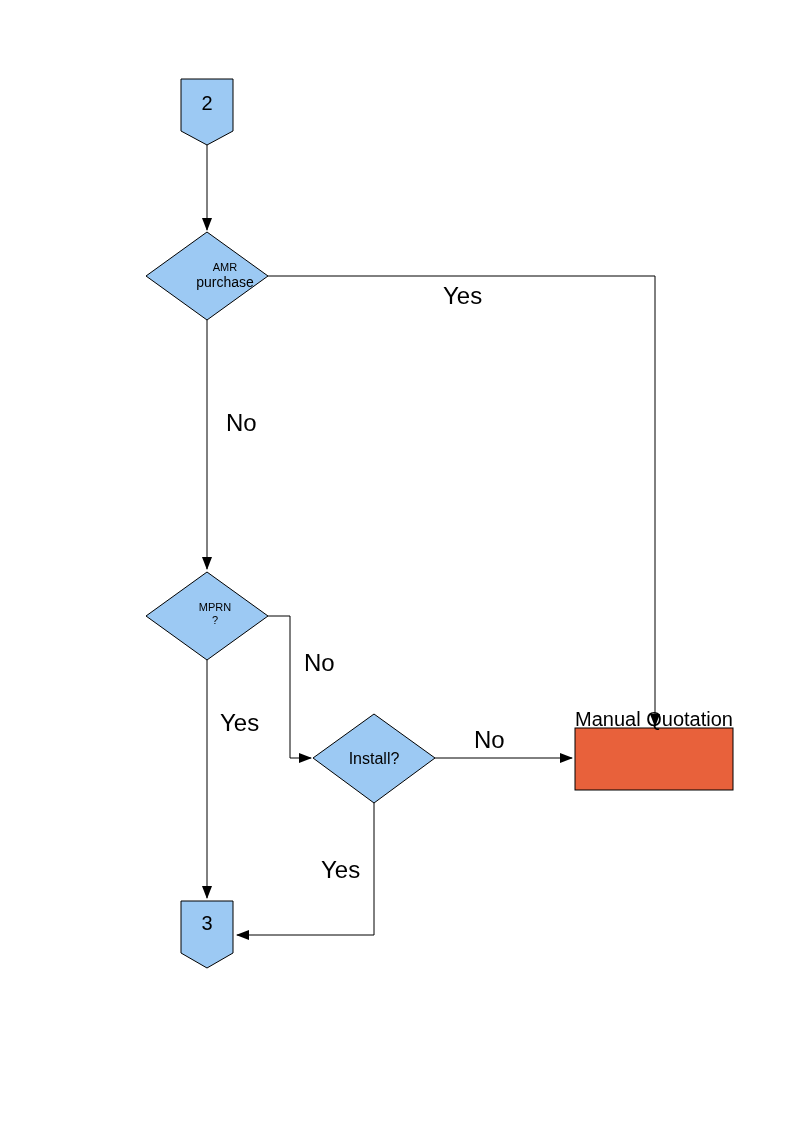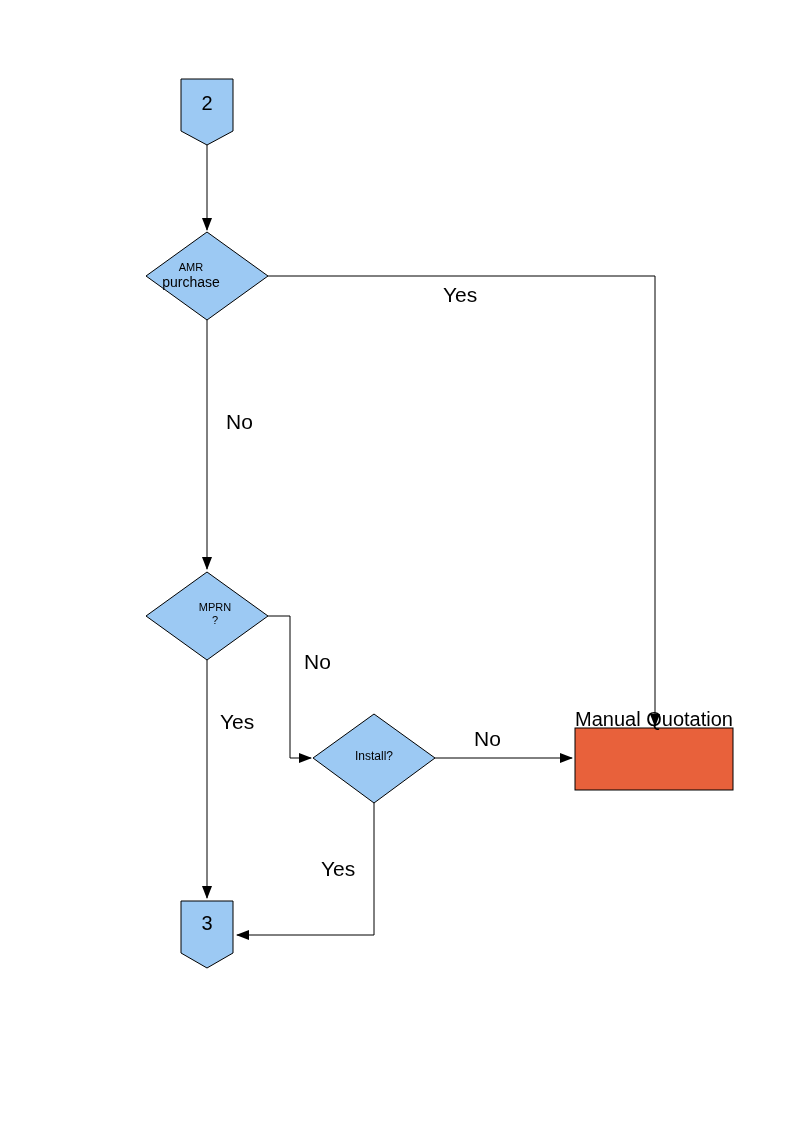--- a/index.html
+++ b/index.html
@@ -19,21 +19,21 @@
     position: absolute;
     left: 0;
     top: 0;
   }
   .label {
     position: absolute;
     color: #000000;
     white-space: nowrap;
   }
   .edge-label {
-    font-size: 21px;
+    font-size: 24px;
     line-height: 1.1;
   }
   .shape-label {
     text-align: center;
     line-height: 1.15;
   }
   .connector-label {
     font-size: 20px;
     width: 52px;
     text-align: center;
@@ -84,31 +84,31 @@
 
     <polygon points="374,714 435,758 374,803 313,758" stroke="#000000" stroke-width="1" fill="#9CC9F3"></polygon>
 
     <rect x="575" y="728" width="158" height="62" stroke="#000000" stroke-width="1" fill="#E8613B"></rect>
 
     <polygon points="181,901 233,901 233,953 207,968 181,953" stroke="#000000" stroke-width="1" fill="#9CC9F3"></polygon>
   </svg>
 
   <div class="label shape-label connector-label" style="left:181px; top:92px;">2</div>
 
-  <div class="label shape-label diamond-label-sm" style="left:130px; top:261px;">
+  <div class="label shape-label diamond-label-sm" style="left:164px; top:261px;">
     <div>AMR</div>
     <div class="diamond-label-sub">purchase</div>
   </div>
 
   <div class="label shape-label diamond-label-sm" style="left:154px; top:601px;">
     <div>MPRN</div>
     <div>?</div>
   </div>
 
-  <div class="label shape-label" style="left:313px; top:750px; width:122px; font-size:12px;">Install?</div>
+  <div class="label shape-label" style="left:313px; top:750px; width:122px; font-size:16px;">Install?</div>
 
   <div class="label process-label" style="left:575px; top:688px;">Manual Quotation</div>
 
   <div class="label shape-label connector-label" style="left:181px; top:912px;">3</div>
 
   <div class="label edge-label" style="left:443px; top:283px;">Yes</div>
 
   <div class="label edge-label" style="left:226px; top:410px;">No</div>
 
   <div class="label edge-label" style="left:304px; top:650px;">No</div>

